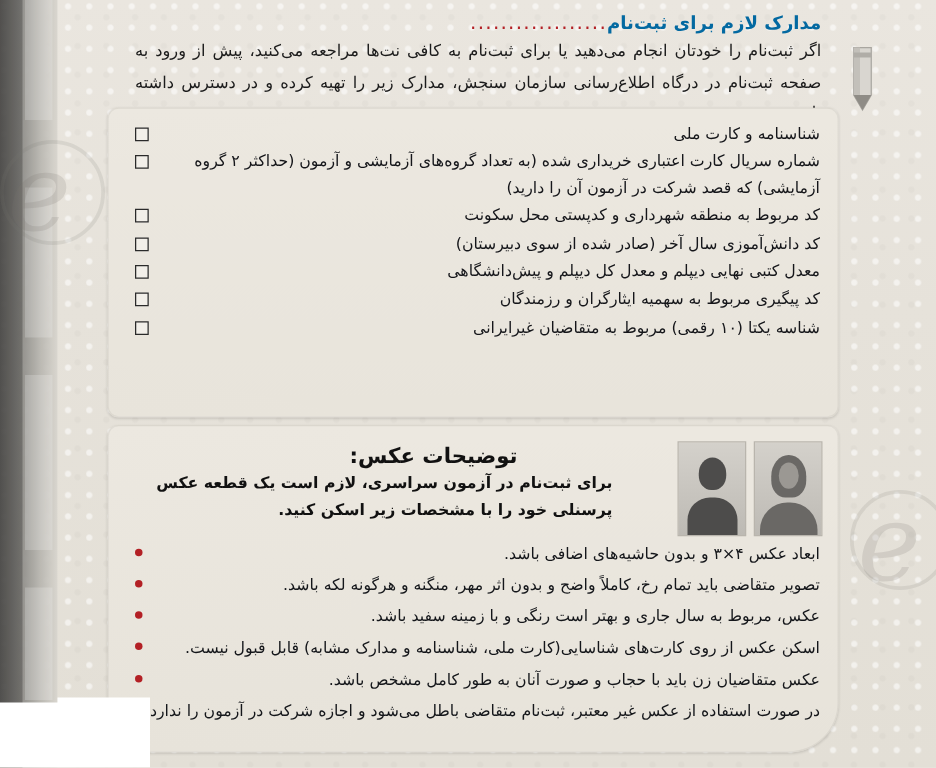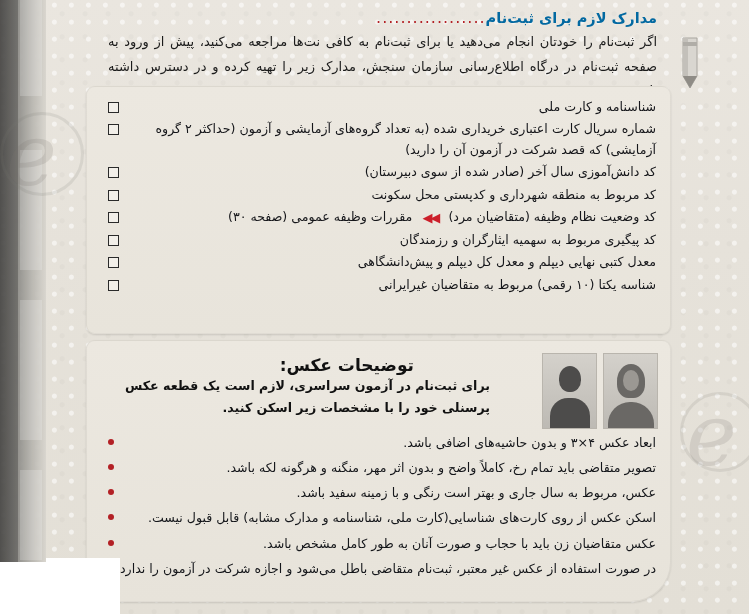--- a/index.html
+++ b/index.html
@@ -229,45 +229,37 @@
     <span class="chk-text">شناسنامه و کارت ملی</span>
   </div>
 
   <div class="chk-row">
     <span class="chk-box"></span>
     <span class="chk-text">شماره سریال کارت اعتباری خریداری شده (به تعداد گروه‌های آزمایشی و آزمون (حداکثر ۲ گروه آزمایشی) که قصد شرکت در آزمون آن را دارید)</span>
   </div>
 
   <div class="chk-row">
     <span class="chk-box"></span>
+    <span class="chk-text">کد مربوط به منطقه شهرداری و کدپستی محل سکونت</span>
+  </div>
+
+  <div class="chk-row">
+    <span class="chk-box"></span>
     <span class="chk-text">کد دانش‌آموزی سال آخر (صادر شده از سوی دبیرستان)</span>
   </div>
 
-  <div class="chk-row">
-    <span class="chk-box"></span>
-    <span class="chk-text">کد مربوط به منطقه شهرداری و کدپستی محل سکونت</span>
-  </div>
-
-  <div class="chk-row">
-    <span class="chk-box"></span>
-    <span class="chk-text">
-      <span>کد وضعیت نظام وظیفه (متقاضیان مرد)</span>
-      <span class="red-arrow">◀◀</span>
-      <span>مقررات وظیفه عمومی (صفحه ۳۰)</span>
-    </span>
+
+  <div class="chk-row">
+    <span class="chk-box"></span>
+    <span class="chk-text">معدل کتبی نهایی دیپلم و معدل کل دیپلم و پیش‌دانشگاهی</span>
   </div>
 
   <div class="chk-row">
     <span class="chk-box"></span>
     <span class="chk-text">کد پیگیری مربوط به سهمیه ایثارگران و رزمندگان</span>
-  </div>
-
-  <div class="chk-row">
-    <span class="chk-box"></span>
-    <span class="chk-text">معدل کتبی نهایی دیپلم و معدل کل دیپلم و پیش‌دانشگاهی</span>
   </div>
 
   <div class="chk-row">
     <span class="chk-box"></span>
     <span class="chk-text">شناسه یکتا (۱۰ رقمی) مربوط به متقاضیان غیرایرانی</span>
   </div>
 
 
 </div>
 

